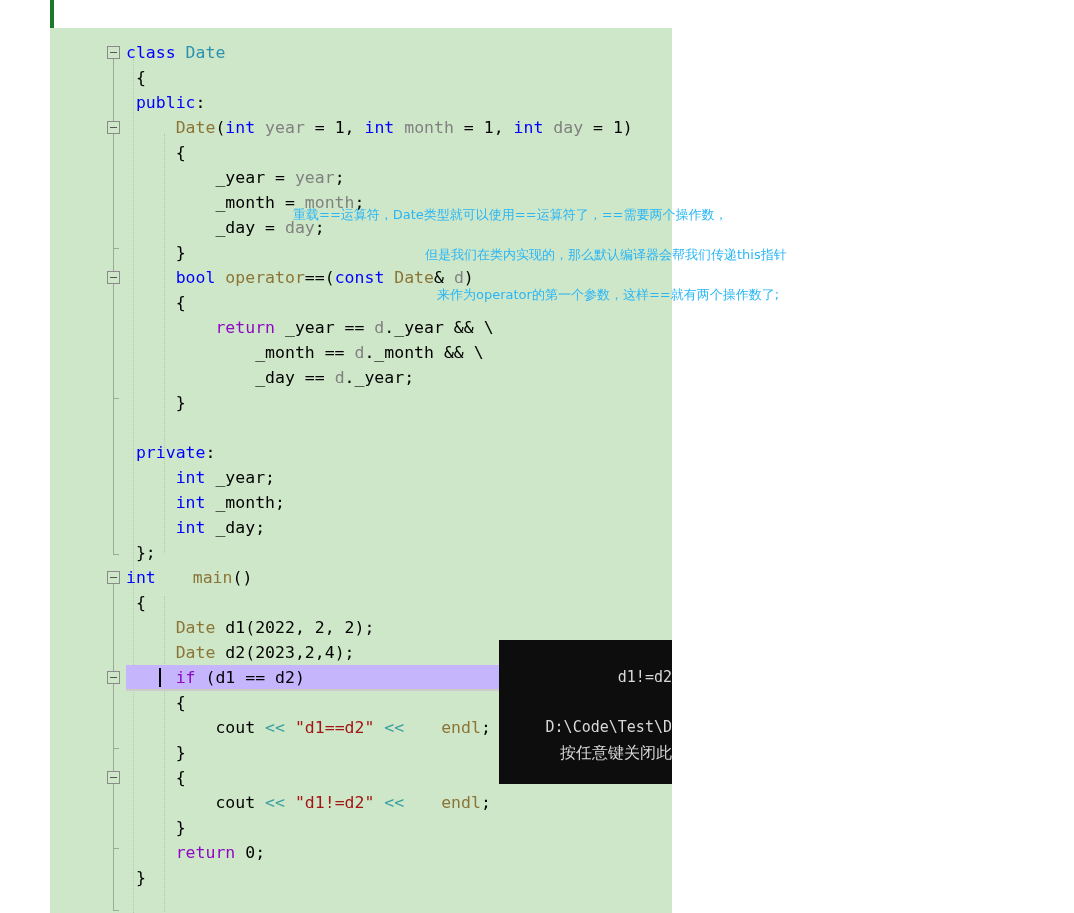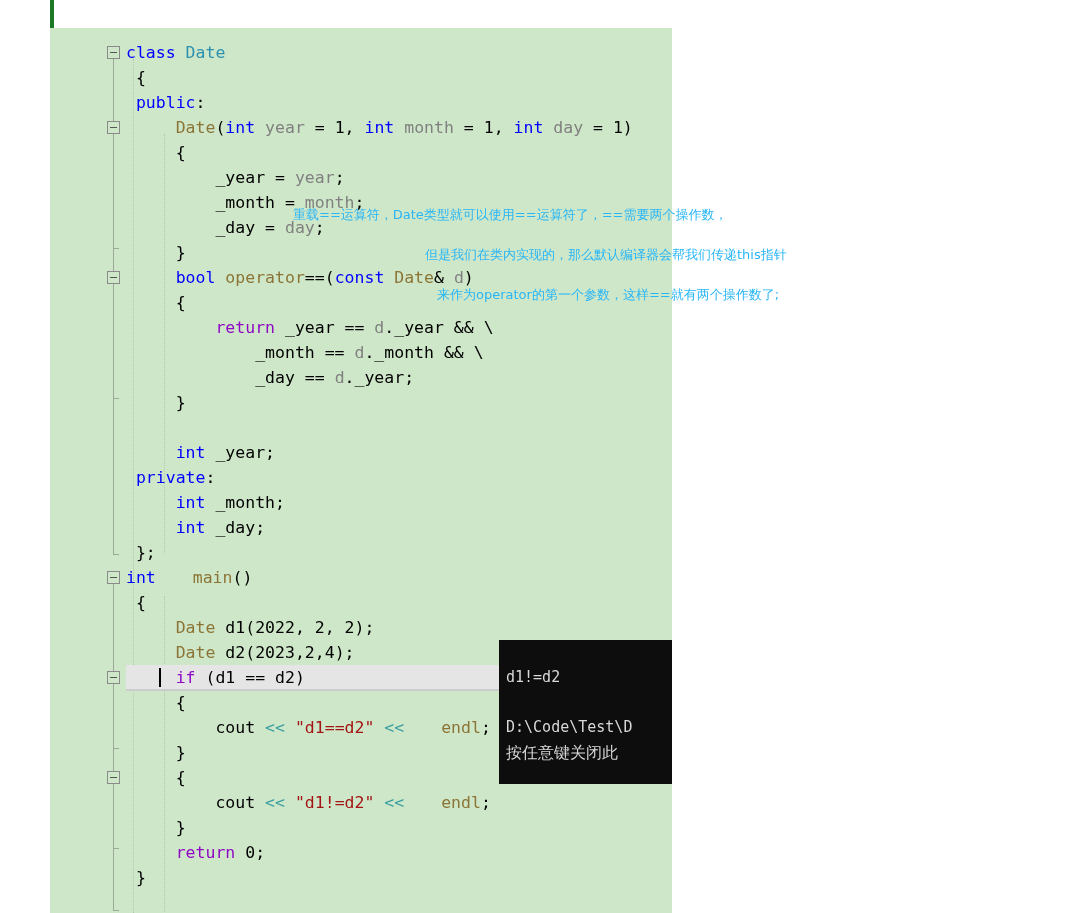--- a/index.html
+++ b/index.html
@@ -34,21 +34,21 @@
     position:relative;
     height:25px;
     line-height:25px;
     font-size:16.5px;
     white-space:pre;
     color:#2b2b2b;
     letter-spacing:0px;
   }
   .line.partial{height:12px;line-height:12px;overflow:hidden;}
   .line.current{
-    background:#e5e5e5;
+    background:#c4b5fd;
     box-shadow:0 -1px 0 #cccccc inset,0 1px 0 #cccccc;
   }
 
   
   .kw    {color:#0000ff;}           
   .kwctl {color:#8f08c4;}           
   .type  {color:#2b91af;}           
   .cls   {color:#8b7536;}           
   .ident {color:#808080;}           
   .plain {color:#000000;}
@@ -96,21 +96,21 @@
   }
 
   
   #console{
     position:absolute;left:499px;top:640px;width:173px;height:144px;
     background:#0d0d0d;color:#d8d8d8;
     font-family:"DejaVu Sans Mono","Liberation Mono",monospace;
     font-size:15px;
     overflow:hidden;
   }
-  #console .cline{height:25px;line-height:25px;white-space:pre;padding-left:7px;}
+  #console .cline{height:25px;line-height:25px;white-space:pre;padding-left:7px;text-align:right;}
   #console .cgap{height:25px;}
 </style>
 </head>
 <body>
 
 <div id="change-bar"></div>
 
 <div id="editor">
 
   <div id="outline-margin">
@@ -157,22 +157,22 @@
     <div class="line"><span class="plain">         _month = </span><span class="ident">month</span><span class="plain">;</span></div>
     <div class="line"><span class="plain">         _day = </span><span class="ident">day</span><span class="plain">;</span></div>
     <div class="line"><span class="plain">     }</span></div>
     <div class="line"><span class="kw">     bool</span> <span class="cls">operator</span><span class="plain">==(</span><span class="kw">const</span> <span class="cls">Date</span><span class="plain">&amp; </span><span class="ident">d</span><span class="plain">)</span></div>
     <div class="line"><span class="plain">     {</span></div>
     <div class="line"><span class="kwctl">         return</span><span class="plain"> _year == </span><span class="ident">d</span><span class="plain">._year &amp;&amp; \</span></div>
     <div class="line"><span class="plain">             _month == </span><span class="ident">d</span><span class="plain">._month &amp;&amp; \</span></div>
     <div class="line"><span class="plain">             _day == </span><span class="ident">d</span><span class="plain">._year;</span></div>
     <div class="line"><span class="plain">     }</span></div>
     <div class="line"></div>
+    <div class="line"><span class="kw"> private</span><span class="plain">:</span></div>
     <div class="line"><span class="kw">     int</span><span class="plain"> _year;</span></div>
-    <div class="line"><span class="kw"> private</span><span class="plain">:</span></div>
     <div class="line"><span class="kw">     int</span><span class="plain"> _month;</span></div>
     <div class="line"><span class="kw">     int</span><span class="plain"> _day;</span></div>
     <div class="line"><span class="plain"> };</span></div>
     <div class="line"><span class="kw">int</span> <span class="macro">main</span><span class="plain">()</span></div>
     <div class="line"><span class="plain"> {</span></div>
     <div class="line"><span class="cls">     Date</span><span class="plain"> d1(</span><span class="num">2022</span><span class="plain">, </span><span class="num">2</span><span class="plain">, </span><span class="num">2</span><span class="plain">);</span></div>
     <div class="line"><span class="cls">     Date</span><span class="plain"> d2(</span><span class="num">2023</span><span class="plain">,</span><span class="num">2</span><span class="plain">,</span><span class="num">4</span><span class="plain">);</span></div>
     <div class="line current"><span class="caret" style="left:33px;"></span><span class="kwctl">     if</span><span class="plain"> (d1 == d2)</span></div>
     <div class="line"><span class="plain">     {</span></div>
     <div class="line"><span class="plain">         cout </span><span class="streamop">&lt;&lt;</span><span class="plain"> </span><span class="str">"d1==d2"</span><span class="plain"> </span><span class="streamop">&lt;&lt;</span><span class="plain"> </span><span class="macro">endl</span><span class="plain">;</span></div>

